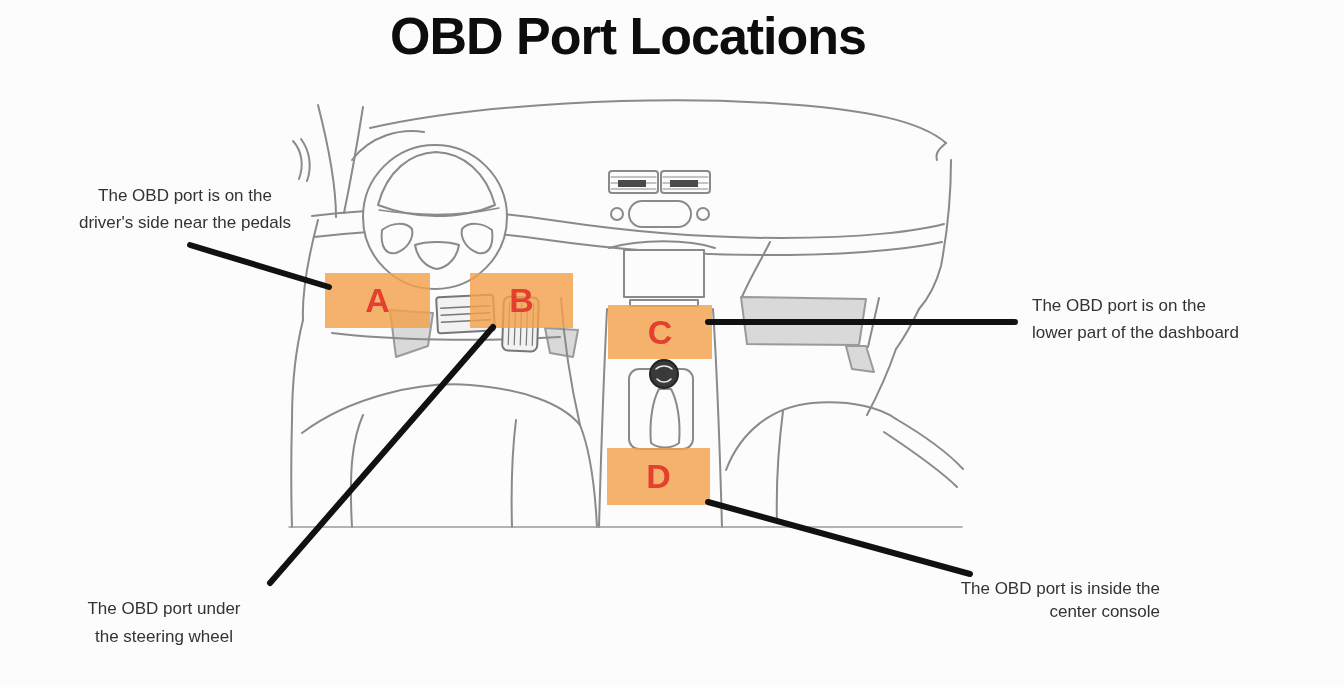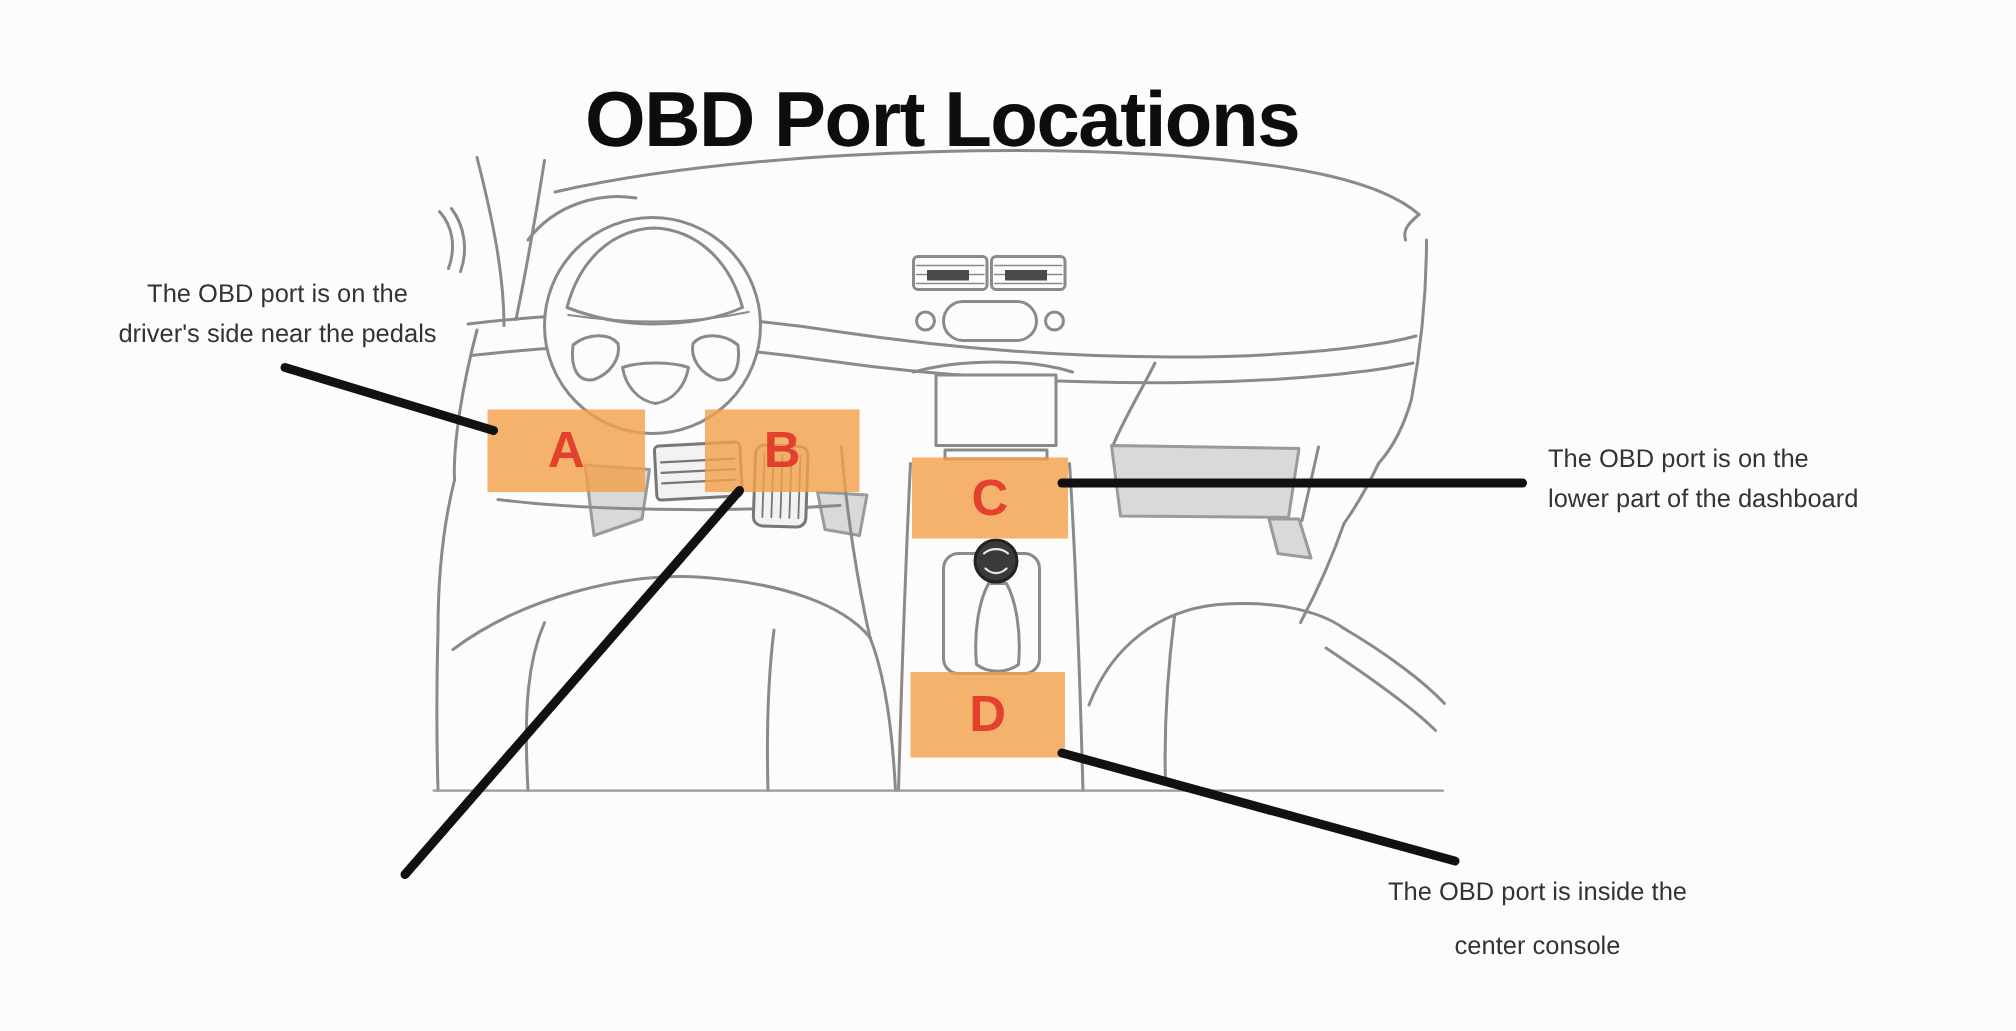--- a/index.html
+++ b/index.html
@@ -8,21 +8,20 @@
     background: var(--color-background, #fcfcfc);
     font-family: "Liberation Sans", "DejaVu Sans", sans-serif;
   }
   .stage { position:relative; width:1344px; height:687px; }
 
   .title {
     position:absolute; left:328px; top:6px; width:600px;
     text-align:center;
     font-size:52px; font-weight:700; letter-spacing:-1px;
     color: var(--color-title-text, #0d0d0d);
-    margin-top: 44px;
   }
 
   .sketch, .leaders {
     position:absolute; left:0; top:0; width:1344px; height:687px;
   }
   .leader {
     stroke: var(--color-leader-line, #111);
     stroke-width:6; stroke-linecap:round;
   }
 
@@ -39,21 +38,21 @@
   #marker-d { left:607px; top:448px; width:103px; height:57px; }
 
   .annotation {
     position:absolute; white-space:pre-line;
     font-size:17px; line-height:27px;
     color: var(--color-text, #333);
   }
   #annotation-pedals   { left:40px;  top:182px; width:290px; text-align:center; }
   #annotation-dash     { left:1032px; top:292px; width:290px; text-align:left; line-height:27px; }
   #annotation-steering { left:55px;  top:595px; width:218px; text-align:center; line-height:28px; }
-  #annotation-console  { left:890px; top:577px; width:270px; text-align:center; line-height:36px; }
+  #annotation-console  { left:890px; top:577px; width:270px; text-align:right; line-height:23px; }
 </style>
 </head>
 <body>
 
 <div class="stage">
 
   <svg class="sketch" viewBox="0 0 1344 687" aria-hidden="true">
     <g fill="none" stroke="#8a8a8a" stroke-width="2" stroke-linecap="round" stroke-linejoin="round">
 
       <path d="M 370,128 C 480,103 650,96 770,103 C 870,109 922,122 946,143"></path>
@@ -164,16 +163,18 @@
     <line class="leader" x1="708" y1="322" x2="1015" y2="322"></line>
     <line class="leader" x1="708" y1="502" x2="970" y2="574"></line>
   </svg>
 
   <div class="title">OBD Port Locations</div>
 
   <div class="annotation" id="annotation-pedals">The OBD port is on the
 driver's side near the pedals</div>
   <div class="annotation" id="annotation-dash">The OBD port is on the
 lower part of the dashboard</div>
+  <div class="annotation" id="annotation-steering">The OBD port under
+the steering wheel</div>
   <div class="annotation" id="annotation-console">The OBD port is inside the
 center console</div>
 
 </div>
 
 </body></html>

